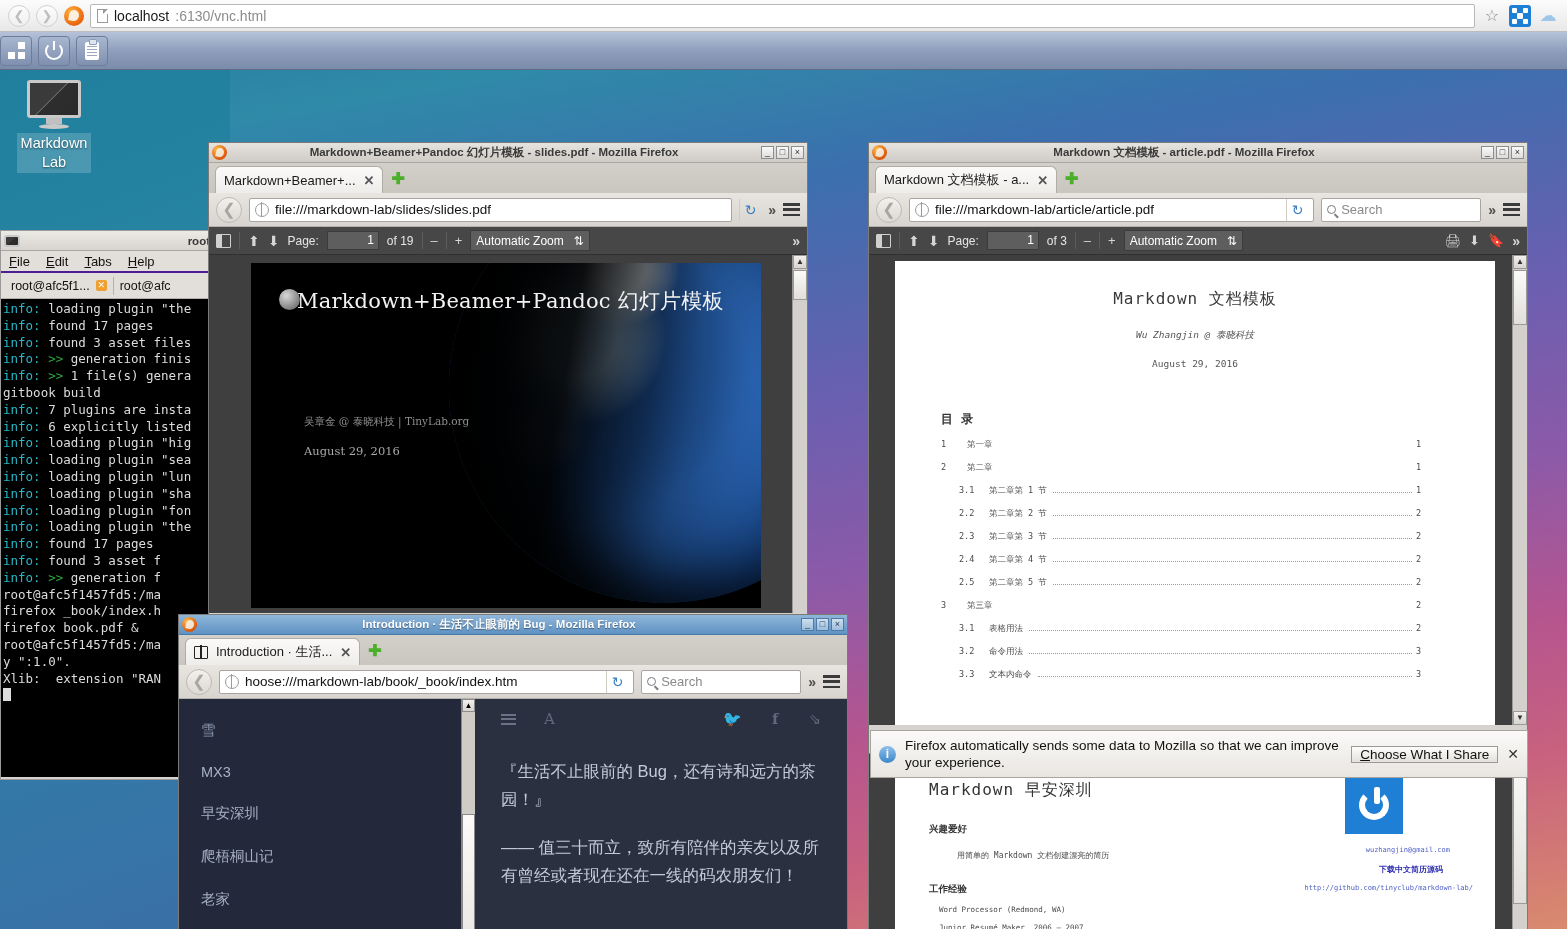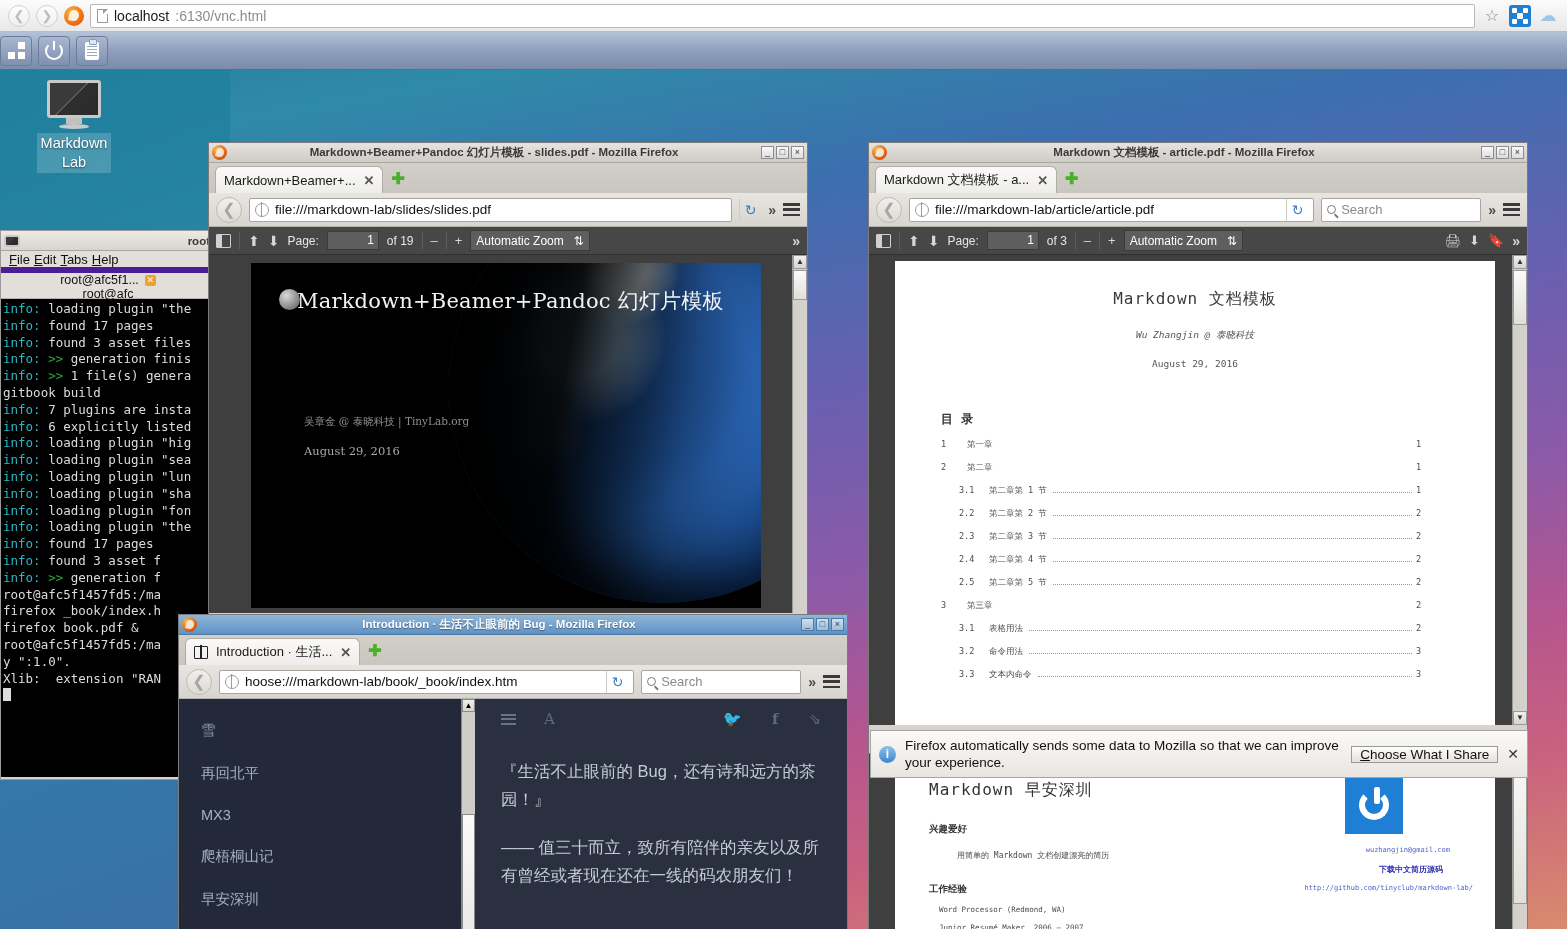--- a/index.html
+++ b/index.html
@@ -86,21 +86,21 @@
     position:absolute; left:0; top:70px; width:1567px; height:859px;
     background:linear-gradient(170deg,#2a7fa0 0%,#2f8aa8 8%, #3b6fae 22%, #6a5fb0 42%, #8c5aa8 58%, #b5558f 72%, #c8617f 84%, #d98a6e 100%);
     overflow:hidden;
   }
   #desktop-left-wash {
     position:absolute;left:0;top:0;width:230px;height:859px;
     background:linear-gradient(160deg,#1f7f9c,#2a86a6 35%,#2f7fa8 60%,#3a6fa6);
   }
 
   
-  #desk-icon { position:absolute; left:30px; top:10px; width:88px; text-align:center; }
+  #desk-icon { position:absolute; left:10px; top:10px; width:88px; text-align:center; }
   .monitor { width:54px;height:38px;margin:0 auto;background:linear-gradient(135deg,#3a3a3a 0%,#3a3a3a 46%,#9a9a9a 47%,#2e2e2e 48%,#2a2a2a 100%);
     border:3px solid #c9c9c9;border-radius:3px;}
   .monitor-stand{width:16px;height:6px;background:#c0c0c0;margin:0 auto;}
   .monitor-base{width:30px;height:5px;background:#c9c9c9;border-radius:50%;margin:0 auto;}
   #desk-icon .lbl { margin-top:4px;color:#fff;font-size:14.5px;line-height:19px;background:rgba(255,255,255,.18);
     padding:1px 4px;display:inline-block;text-shadow:0 1px 2px rgba(0,0,0,.5);}
 
   
   .win { position:absolute; background:#d6d2cd; border:1px solid #7a7a7a; }
   .titlebar {
@@ -157,24 +157,24 @@
   .arrow-up,.arrow-dn{color:#d6d6d6;font-size:14px;}
   .pgnum{width:52px;height:19px;background:#5e5e5e;border:1px solid #3b3b3b;color:#fff;font-size:12px;
          text-align:right;padding-right:4px;line-height:17px;}
   .zoomsel{height:21px;background:#5e5e5e;border:1px solid #3b3b3b;color:#fff;font-size:12px;
            display:flex;align-items:center;justify-content:space-between;padding:0 5px;gap:10px;}
   .pdfbar .ic{color:#d6d6d6;font-size:13px;}
 
   
   #terminal { left:0; top:160px; width:216px; height:550px; border:1px solid #9a9a9a; }
   #terminal .titlebar { background:linear-gradient(#eceae6,#d8d4cf); }
-  #term-menu { height:22px; background:#e2dfda; display:flex; align-items:center; gap:4px; padding:0 8px;
-               font-size:13px; color:#111; border-bottom:6px solid #4c1d95;}
+  #term-menu { height:22px; background:#e2dfda; display:flex; align-items:center; gap:16px; padding:0 8px;
+               font-size:13px; color:#111; border-bottom:2px solid #4c1d95;}
   #term-menu u { text-decoration:underline; }
-  #term-tabs { height:26px; background:#e2dfda; display:flex; align-items:center; gap:0; padding:0 4px; border-bottom:1px solid #b5b1ab;flex-direction:column;}
+  #term-tabs { height:26px; background:#e2dfda; display:flex; align-items:center; gap:0; padding:0 4px; border-bottom:1px solid #b5b1ab;}
   .term-tab { display:flex;align-items:center;gap:6px;font-size:12.5px;color:#111;padding:0 6px;height:22px;}
   .term-tab .x { width:11px;height:11px;background:#f0a030;color:#fff;font-size:9px;line-height:10px;text-align:center;border-radius:2px;}
   .term-div { width:1px;height:18px;background:#b5b1ab; }
   #term-body { background:#000; color:#dcdcdc; font-family:"DejaVu Sans Mono", monospace; font-size:12.5px;
                line-height:16.8px; padding:2px 0 0 2px; overflow:hidden; height:478px; white-space:pre; }
   #term-body .i { color:#28b8c8; }
   #term-body .g { color:#2fa33c; }
   #term-scroll { position:absolute; right:0; top:68px; bottom:0; width:6px; background:#1b6f7d; }
   .cursor { display:inline-block;width:8px;height:13px;background:#dcdcdc;vertical-align:-2px;}
 
@@ -624,24 +624,23 @@
         <div class="chev">»</div>
         <div class="hamb">
             <i></i>
             <i></i>
             <i></i>
           </div>
       </div>
       <div id="book-view">
         <div id="book-side">
             <div class="bk-item first">雪</div>
-            <div class="bk-item">再回北平</div>
             <div class="bk-item">MX3</div>
+            <div class="bk-item">早安深圳</div>
             <div class="bk-item">爬梧桐山记</div>
-            <div class="bk-item">早安深圳</div>
             <div class="bk-item">老家</div>
           </div>
         <div id="book-side-scroll">
           <div class="up">▲</div>
           <div class="thumb"></div>
         </div>
         <div id="book-main">
           <div id="book-toolbar">
             <span class="bm-hamb">
                 <i></i>

